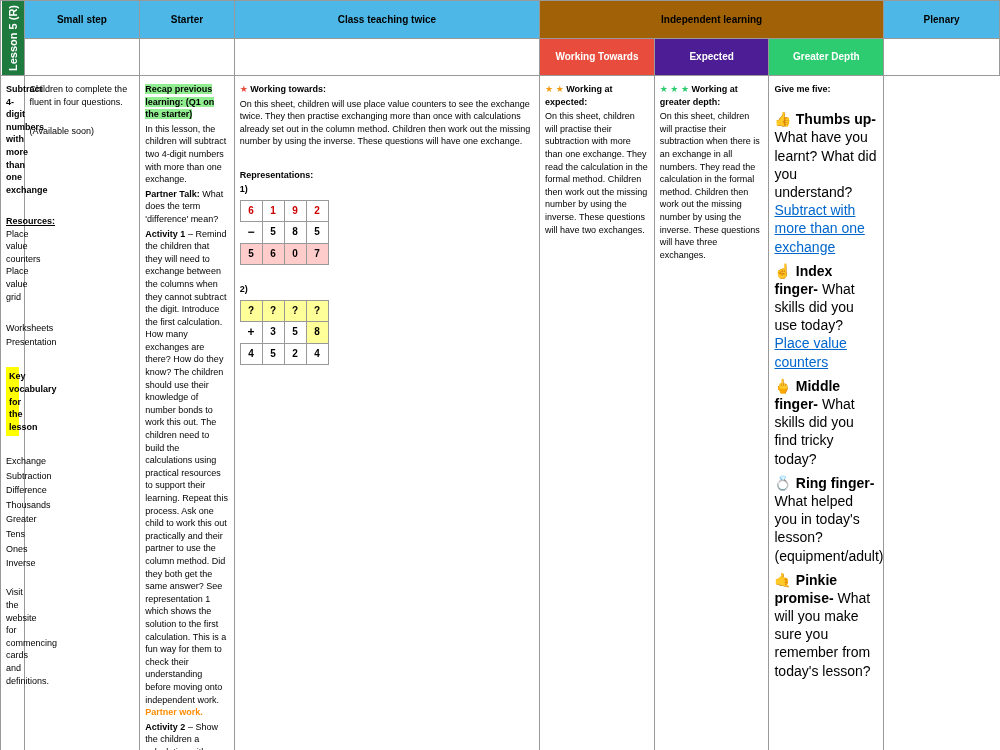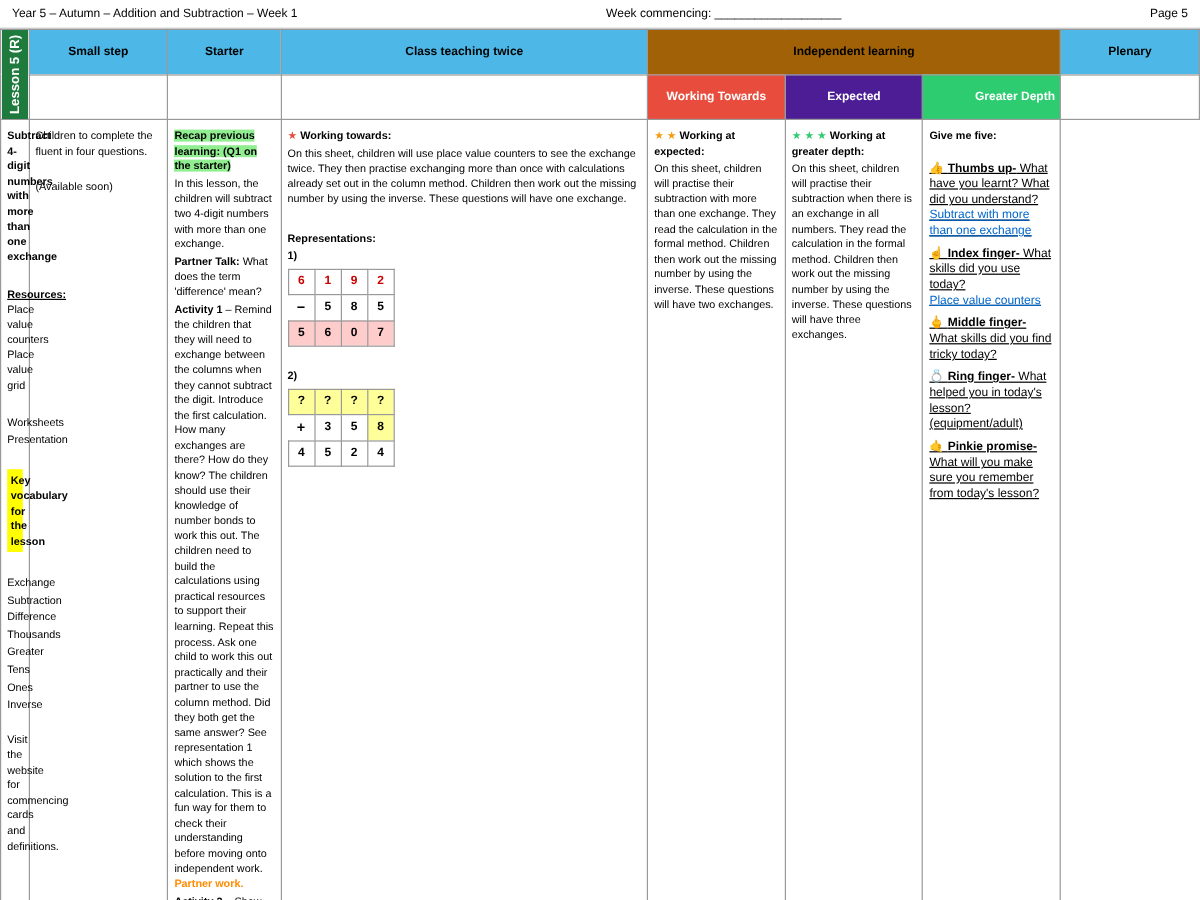--- a/index.html
+++ b/index.html
@@ -18,21 +18,21 @@
     
     
     .col-header { text-align: center; font-weight: bold; padding: 5px 4px; border: 1px solid #999; font-size: 10px; }
     .col-small-step { background: #4db8e8; color: #000; width: 110px; }
     .col-starter { background: #4db8e8; color: #000; width: 90px; }
     .col-class-teaching { background: #4db8e8; color: #000; }
     .col-independent { background: #a16207; color: #000; }
     .col-plenary { background: #4db8e8; color: #000; width: 110px; }
     .col-working-towards { background: #e74c3c; color: white; }
     .col-expected { background: #4c1d95; color: white; }
-    .col-greater-depth { background: #2ecc71; color: white; text-align: right; }
+    .col-greater-depth { background: #2ecc71; color: white; }
     
     
     .content-cell { border: 1px solid #999; padding: 5px; vertical-align: top; font-size: 9px; line-height: 1.4; }
     
     .small-step-cell { width: 110px; }
     .starter-cell { width: 90px; }
     .class-teaching-cell { width: 290px; }
     .working-towards-cell { width: 110px; }
     .expected-cell { width: 110px; }
     .greater-depth-cell { width: 110px; }
@@ -56,36 +56,31 @@
     .star { color: #f39c12; }
     .star-red { color: #e74c3c; }
     
     
     .rep-table { border-collapse: collapse; margin: 4px 0; font-size: 10px; font-weight: bold; }
     .rep-table td { border: 1px solid #999; text-align: center; padding: 3px 6px; min-width: 22px; }
     .rep-table .red-cell { color: #cc0000; font-weight: bold; }
     .rep-table .minus-plus { font-size: 12px; font-weight: bold; padding: 2px 4px; border: none; }
     
     
-    .plenary-item { margin-bottom: 6px; font-size: 10px; line-height: 1.3; text-decoration: underline; }
+    .plenary-item { margin-bottom: 6px; font-size: 14px; line-height: 1.3; }
     
     p { margin: 2px 0; }
     
     .rep-section { margin-top: 6px; font-size: 9px; }
   </style>
 </head>
 <body>
 
 <div class="page-wrapper">
 
-  <div class="header">
-    <span>Year 5 – Autumn – Addition and Subtraction – Week 1</span>
-    <span>Week commencing: ___________________</span>
-    <span>Page 5</span>
-  </div>
 
   <table class="main-table">
     <colgroup>
       <col style="width:22px">
       <col style="width:108px">
       <col style="width:88px">
       <col style="width:285px">
       <col style="width:107px">
       <col style="width:107px">
       <col style="width:107px">

